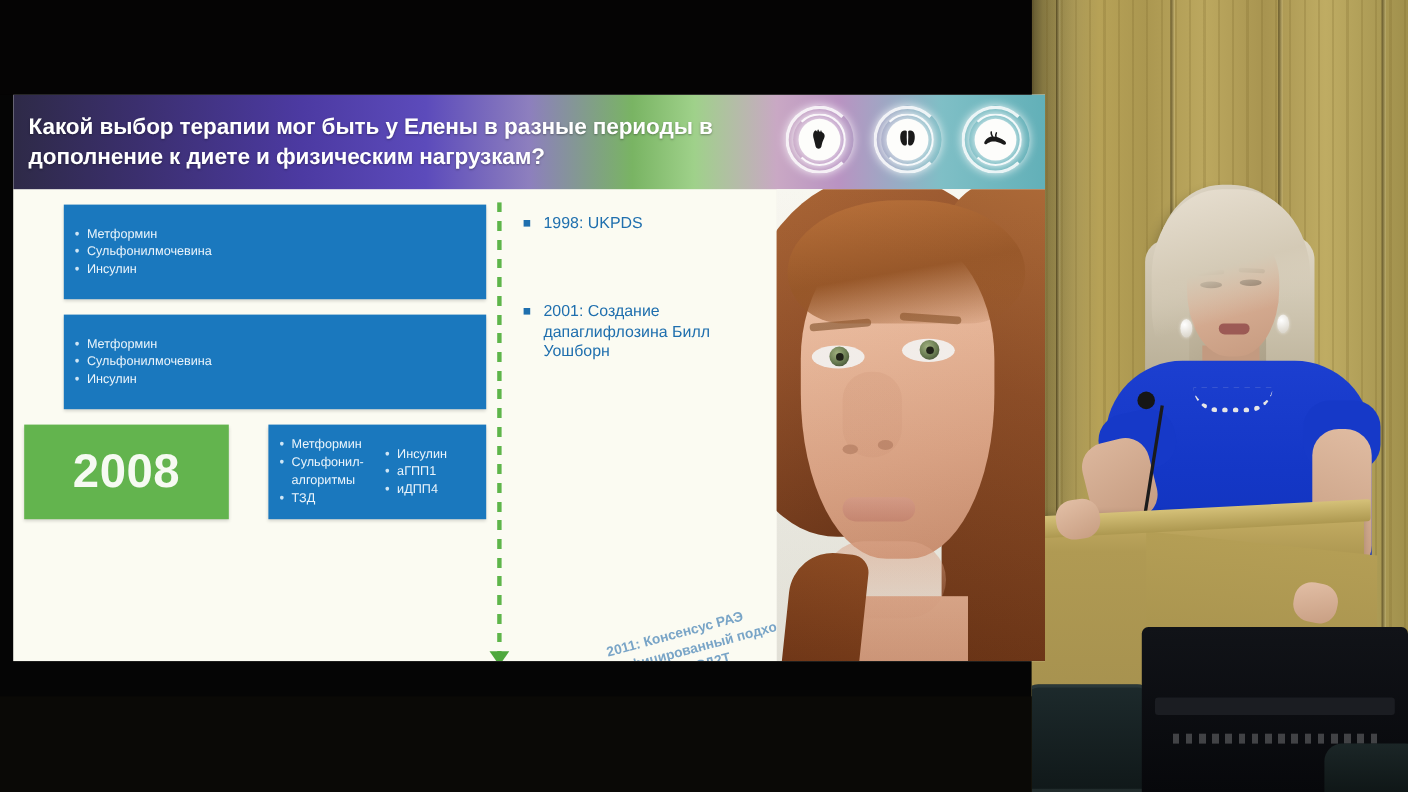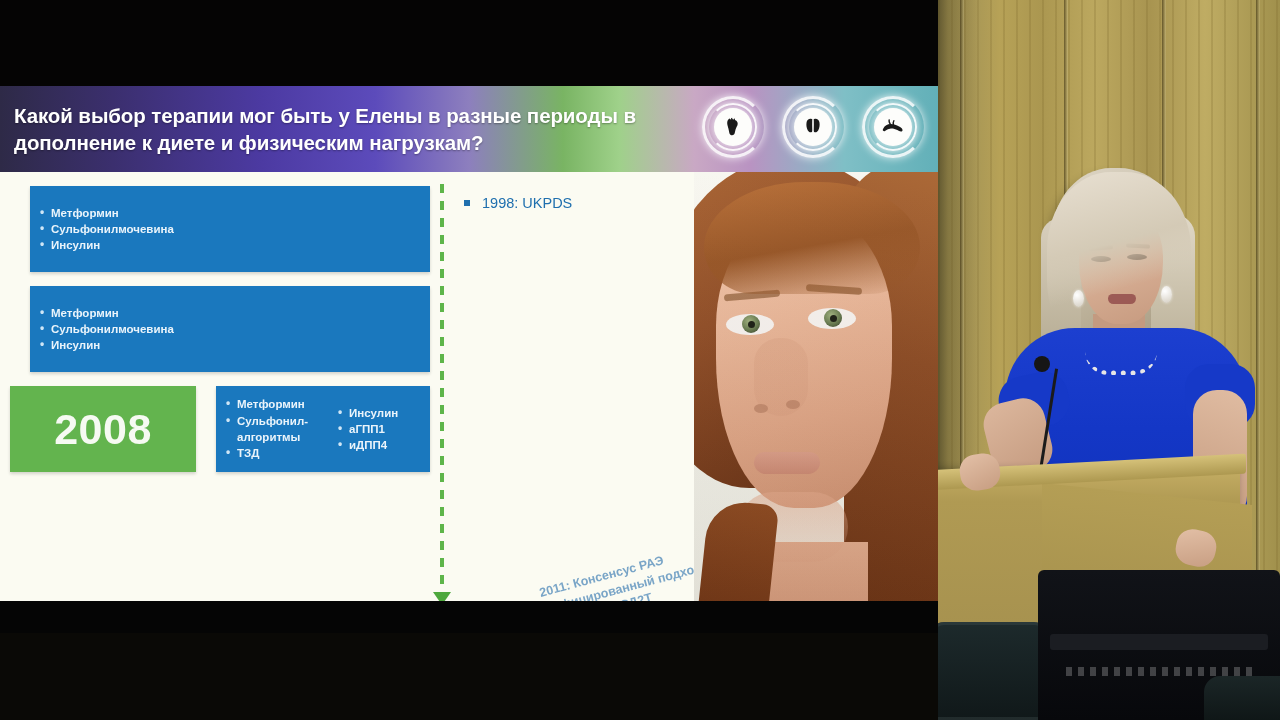--- a/index.html
+++ b/index.html
@@ -190,21 +190,21 @@
   }
   #chair-r {
     position: absolute; left: 266px; top: 676px; width: 90px; height: 52px;
     background: linear-gradient(180deg,#1b2627,#0d1414);
     border-radius: 16px 16px 0 0;
   }
 
   
   #slide {
     position: absolute;
-    left: 0; top: 86px;
+    left: 12px; top: 86px;
     width: 938px; height: 515px;
     background: #fbfbf2;
     overflow: hidden;
   }
   #slide-header {
     position: relative;
     width: 100%; height: 86px;
     background: linear-gradient(90deg,
       #2e2a47 0%,
       #3b2f6e 12%,
@@ -287,27 +287,26 @@
   }
   .year-label {
     color: #f6faf2;
     font-size: 43px;
     font-weight: bold;
     letter-spacing: 0.5px;
     line-height: 1;
   }
   .drug-box {
     flex: 1;
-    margin-left: 20px;
+    margin-left: 36px;
     background: #1a78be;
     box-shadow: 0 2px 3px rgba(0,0,0,0.16);
     display: flex;
     padding: 6px 0 6px 10px;
     gap: 4px;
-    font-weight: bold;
   }
   .drug-col { flex: 1; display: flex; flex-direction: column; justify-content: center; }
   .drug-col.two { flex: 0 0 92px; }
   .drug-item {
     color: #eaf4fb;
     font-size: 11.5px;
     line-height: 1.42;
     padding-left: 11px;
     position: relative;
     white-space: pre-line;
@@ -615,20 +614,21 @@
           </div>
         </div>
 
       </div>
 
       <div id="timeline-axis"></div>
       <div id="timeline-arrow"></div>
 
       <div id="events-col">
         <div class="event" id="event-1">1998: UKPDS</div>
+        <div class="event" id="event-2">2001: Создание дапаглифлозина Билл Уошборн</div>
       </div>
 
       <div id="event-rotated">2011: Консенсус РАЭ персонифицированный подход терапии СД2Т</div>
 
       <div id="portrait">
         <div id="portrait-bg"></div>
         <div id="p-hair-back"></div>
         <div id="p-hair-right"></div>
         <div id="p-neck"></div>
         <div id="p-face"></div>

